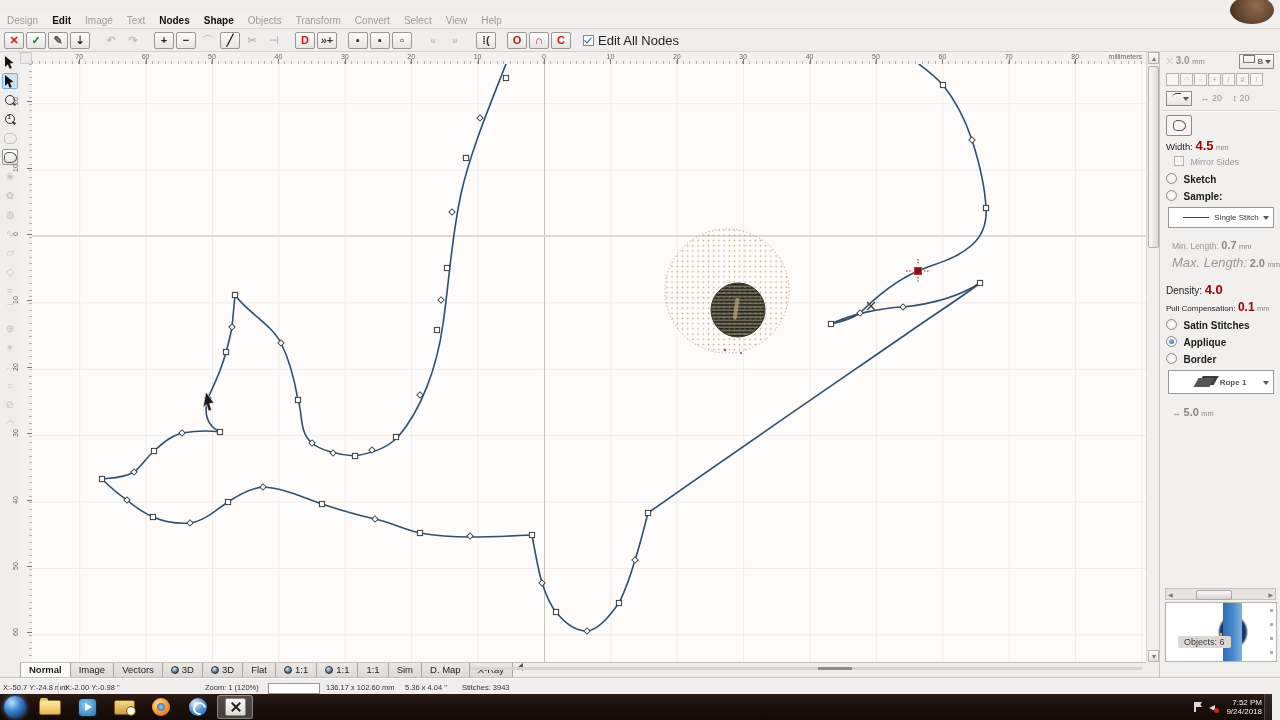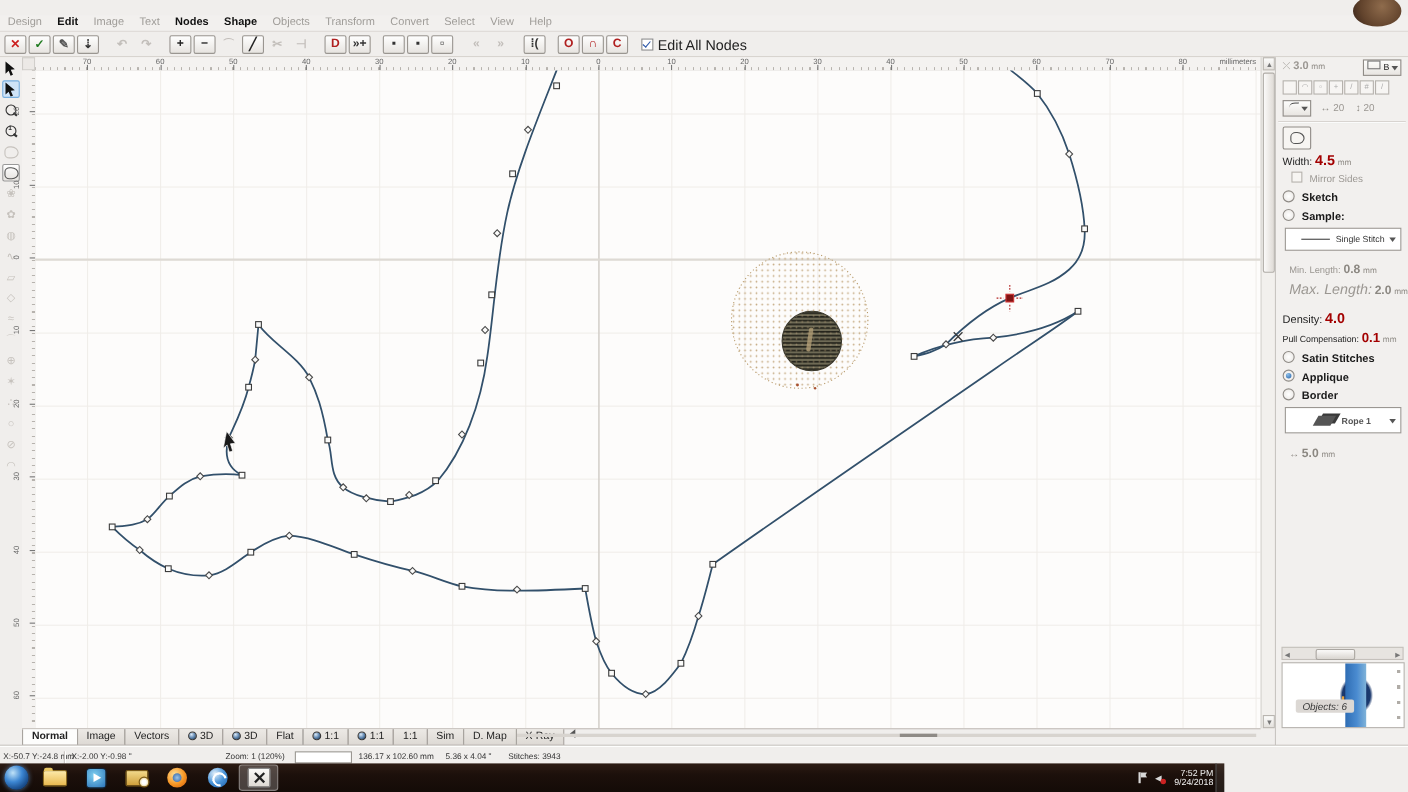--- a/index.html
+++ b/index.html
@@ -104,21 +104,21 @@
     background:radial-gradient(circle at 35% 30%,#dce9f5,#6d93bb 45%,#16304f);border:1px solid #333;box-sizing:border-box;}
   .tab-end-arrow{display:inline-block;margin-left:6px;width:0;height:0;border-top:4px solid transparent;border-bottom:4px solid transparent;border-right:5px solid #555;vertical-align:3px;}
   .hstrip{position:absolute;left:470px;top:667px;width:672px;height:3px;background:#d8d4cf;}
   .hstrip .th{position:absolute;left:348px;width:34px;height:3px;background:#8f8b86;}
   
   .statusbar{position:absolute;left:0;top:678px;width:1280px;height:16px;background:#f0eeec;border-top:1px solid #fff;box-shadow:0 -1px 0 #c2beb9;font-size:7.5px;color:#333;}
   .statusbar span{position:absolute;top:4px;white-space:nowrap;}
   .sb-sep{position:absolute;left:58px;top:2px;width:1px;height:11px;background:#c8c4c0;box-shadow:1px 0 0 #fff;}
   .sb-box{position:absolute;left:268px;top:3px;width:50px;height:9px;background:#fff;border:1px solid #9a9691;}
   
-  .taskbar{position:absolute;left:0;top:694px;width:1113px;height:26px;background:linear-gradient(#2c1b13,#1c100b 40%,#140b07);}
+  .taskbar{position:absolute;left:0;top:694px;width:1272px;height:26px;background:linear-gradient(#2c1b13,#1c100b 40%,#140b07);}
   .tb-items{position:absolute;left:2px;top:0;display:flex;align-items:center;height:26px;}
   .orb{width:22px;height:22px;border-radius:50%;margin:0 6px 0 2px;
     background:radial-gradient(circle at 35% 30%,#bfe2f8,#3c86d2 40%,#1b4f8e 70%,#0a2c55);box-shadow:0 0 5px rgba(130,190,255,.6);}
   .tb-icon{width:36px;height:24px;display:flex;align-items:center;justify-content:center;margin-right:1px;border-radius:3px;}
   .tb-icon.active{background:rgba(255,255,255,.22);border:1px solid rgba(255,255,255,.35);box-sizing:border-box;}
   .ic-folder{width:20px;height:13px;background:linear-gradient(#fce9a8,#e8b94f);border-radius:2px;position:relative;border:1px solid #8a6a20;}
   .ic-folder::before{content:"";position:absolute;left:0;top:-3px;width:8px;height:3px;background:#e8c663;border-radius:2px 2px 0 0;}
   .ic-media{width:17px;height:17px;border-radius:4px;background:radial-gradient(circle at 40% 35%,#7fd0f0,#2a72b8);position:relative;border:1px solid #123;}
   .ic-media::after{content:"";position:absolute;left:6px;top:4px;border-left:7px solid #fff;border-top:4.5px solid transparent;border-bottom:4.5px solid transparent;}
   .ic-outlook{width:19px;height:13px;background:linear-gradient(#f2d98a,#cf9f3a);border:1px solid #7a5a18;border-radius:2px;position:relative;}
@@ -425,21 +425,21 @@
       <span class="radio"></span>
       <span class="radio-lab">Sample:</span>
     </div>
     <div class="combo" style="top:155px;">
       <span class="smline"></span>
       <span>Single Stitch</span>
       <span class="dar"></span>
     </div>
     <div class="rp-row" style="top:187px;left:12px;">
       <span class="gray" style="font-size:8.5px;">Min. Length:</span>
-      <span class="valgray">0.8</span>
+      <span class="valgray">0.7</span>
       <span class="unit">mm</span>
     </div>
     <div class="rp-row" style="top:203px;left:12px;">
       <span class="gray" style="font-size:13px;font-style:italic;">Max. Length:</span>
       <span class="valgray">2.0</span>
       <span class="unit">mm</span>
     </div>
     <div class="rp-row" style="top:230px;">
       <span style="font-size:10px;">Density:</span>
       <span class="valred" style="font-size:13px;">4.0</span>
@@ -475,21 +475,21 @@
       <span class="la">◀</span>
       <span class="th"></span>
       <span class="ra">▶</span>
     </div>
     <div class="preview" style="top:550px;">
       <div class="pv-blob"></div>
       <div class="pv-strip"></div>
       <div class="pv-cross"></div>
       <div class="pv-dots"></div>
     </div>
-    <div class="objects-lab" style="top:584px;font-style:italic;">Objects: 6</div>
+    <div class="objects-lab" style="top:584px;">Objects: 6</div>
   </div>
 
   <div class="tabbar" id="tabbar"><span class="vtab active"><span>Normal</span></span><span class="vtab"><span>Image</span></span><span class="vtab"><span>Vectors</span></span><span class="vtab"><span class="sphere"></span><span>3D</span></span><span class="vtab"><span class="sphere"></span><span>3D</span></span><span class="vtab"><span>Flat</span></span><span class="vtab"><span class="sphere"></span><span>1:1</span></span><span class="vtab"><span class="sphere"></span><span>1:1</span></span><span class="vtab"><span>1:1</span></span><span class="vtab"><span>Sim</span></span><span class="vtab"><span>D. Map</span></span><span class="vtab"><span>X-Ray</span></span><span class="tab-end-arrow"></span></div>
   <div class="hstrip">
       <span class="th"></span>
     </div>
 
   <div class="statusbar">
     <span style="left:3px;">X:-50.7  Y:-24.8  mm</span>
     <span class="sb-sep"></span>

